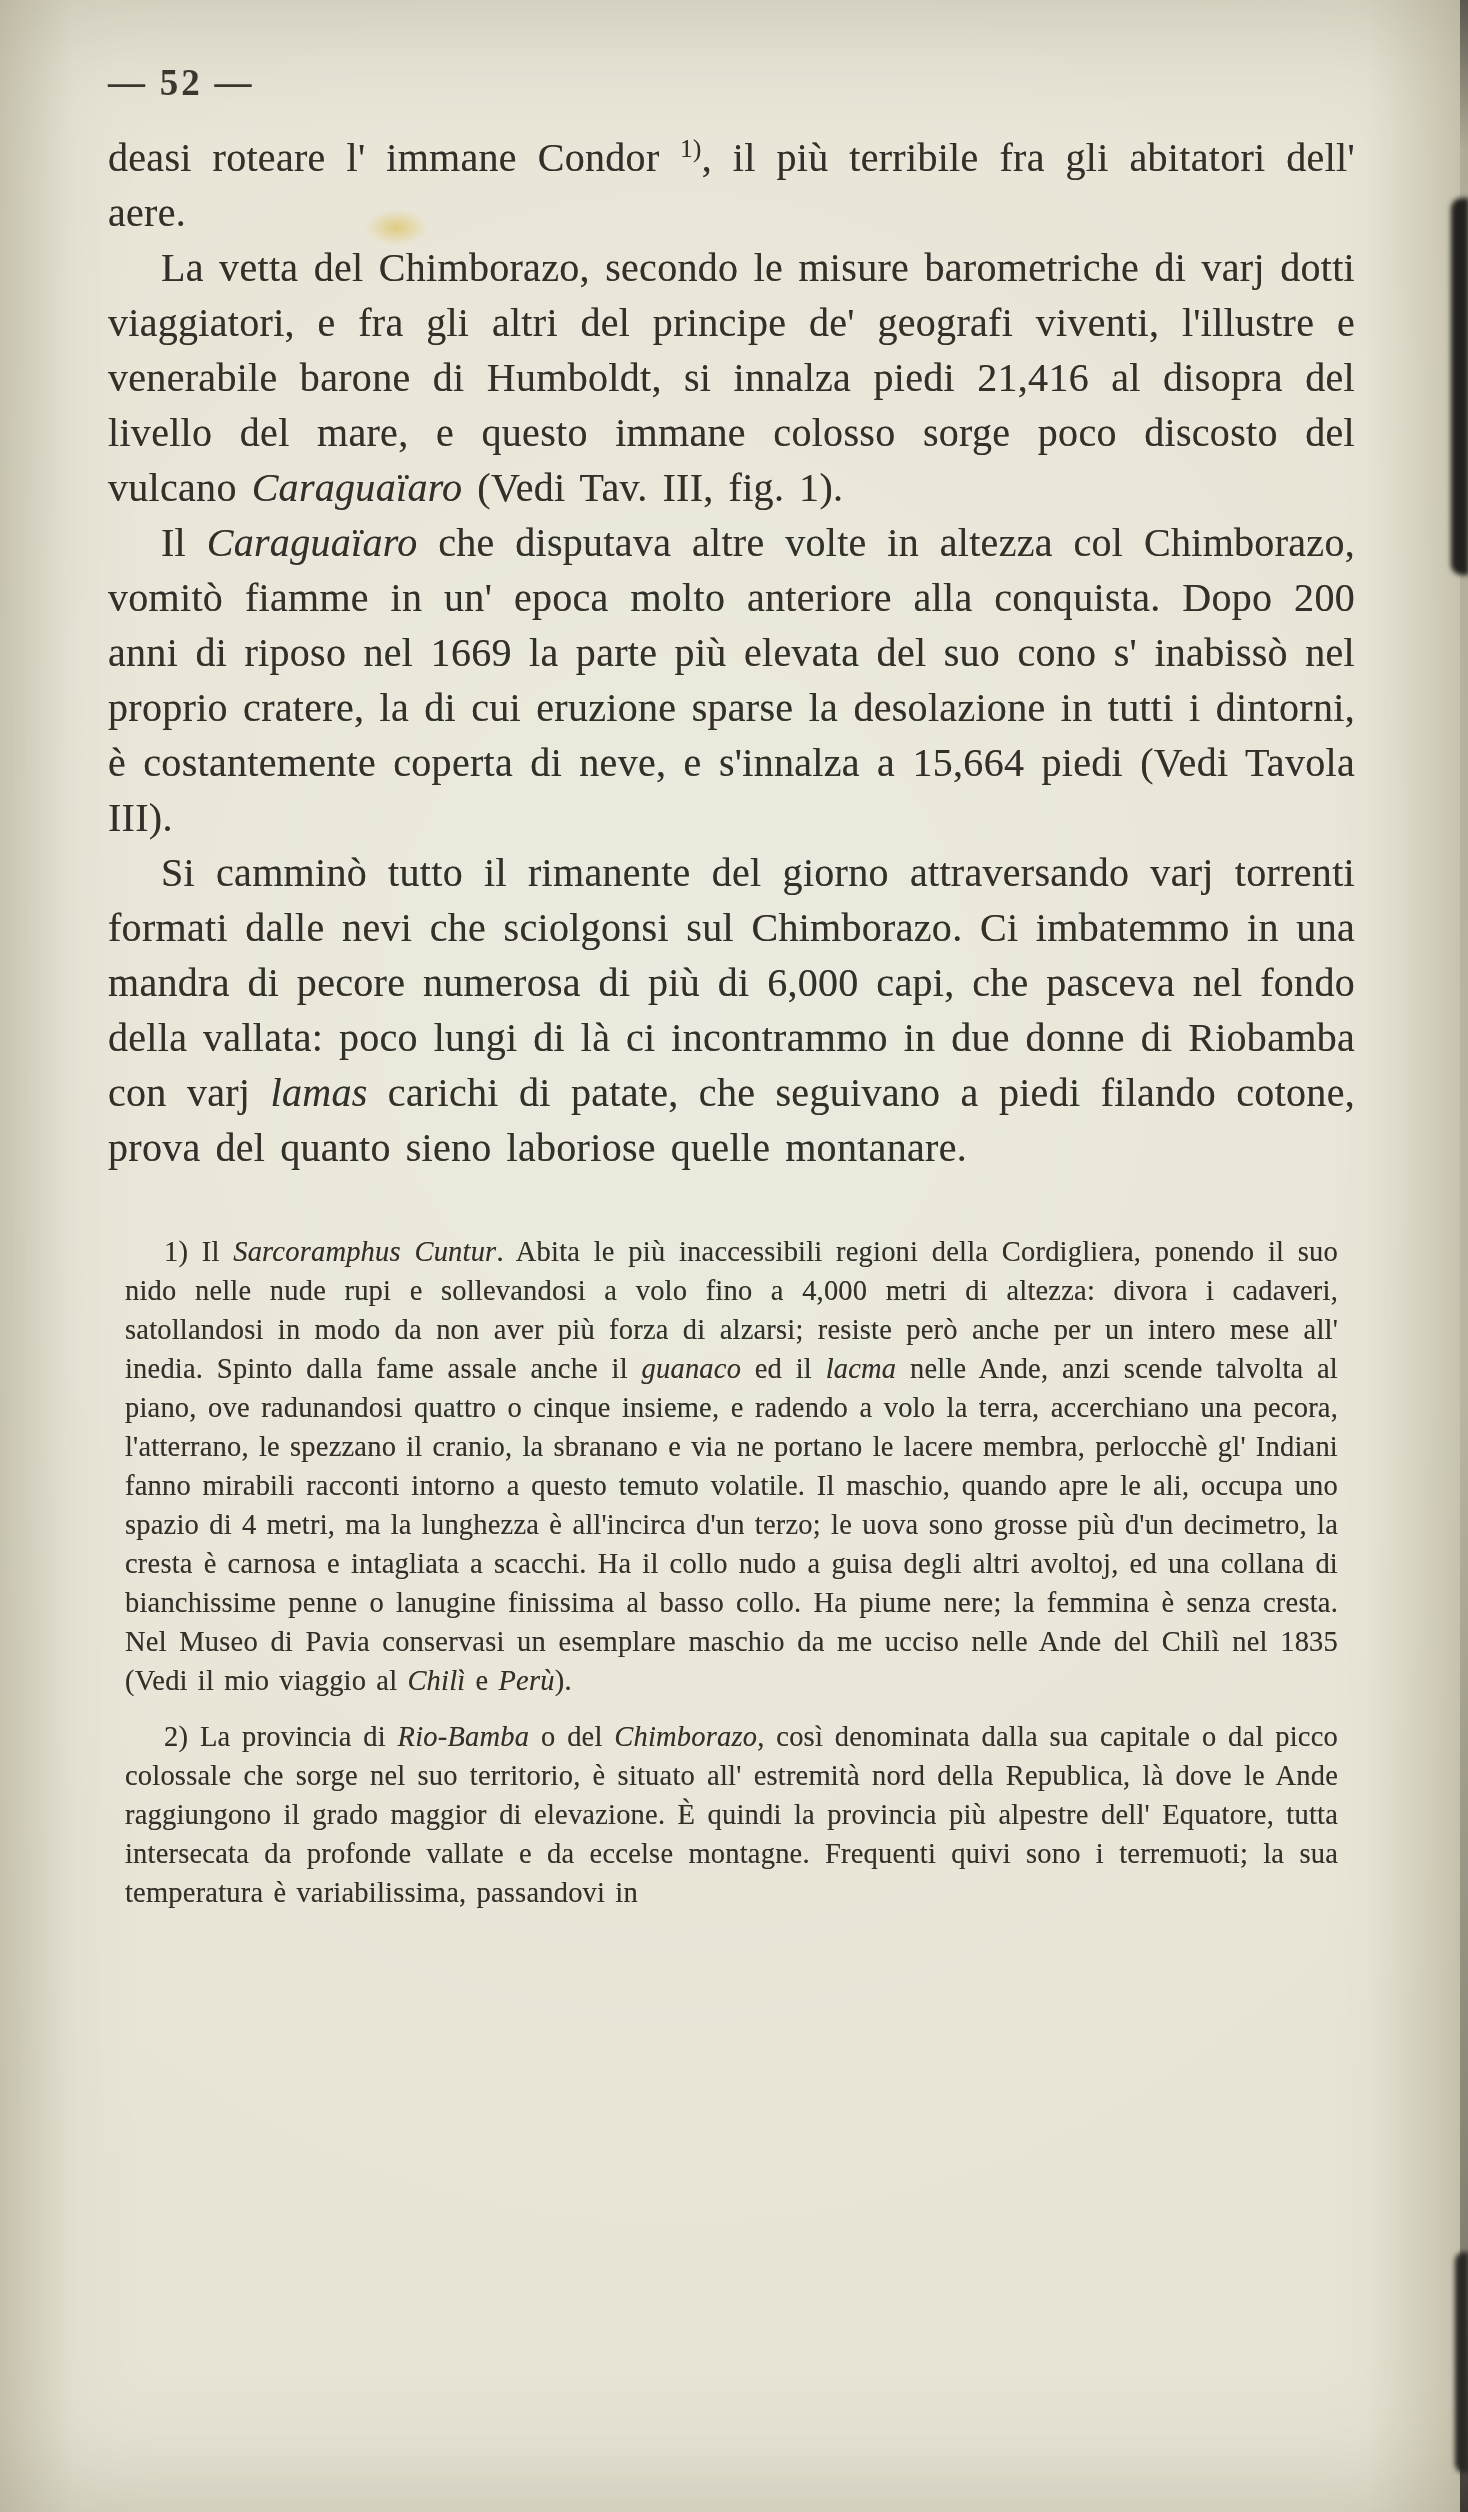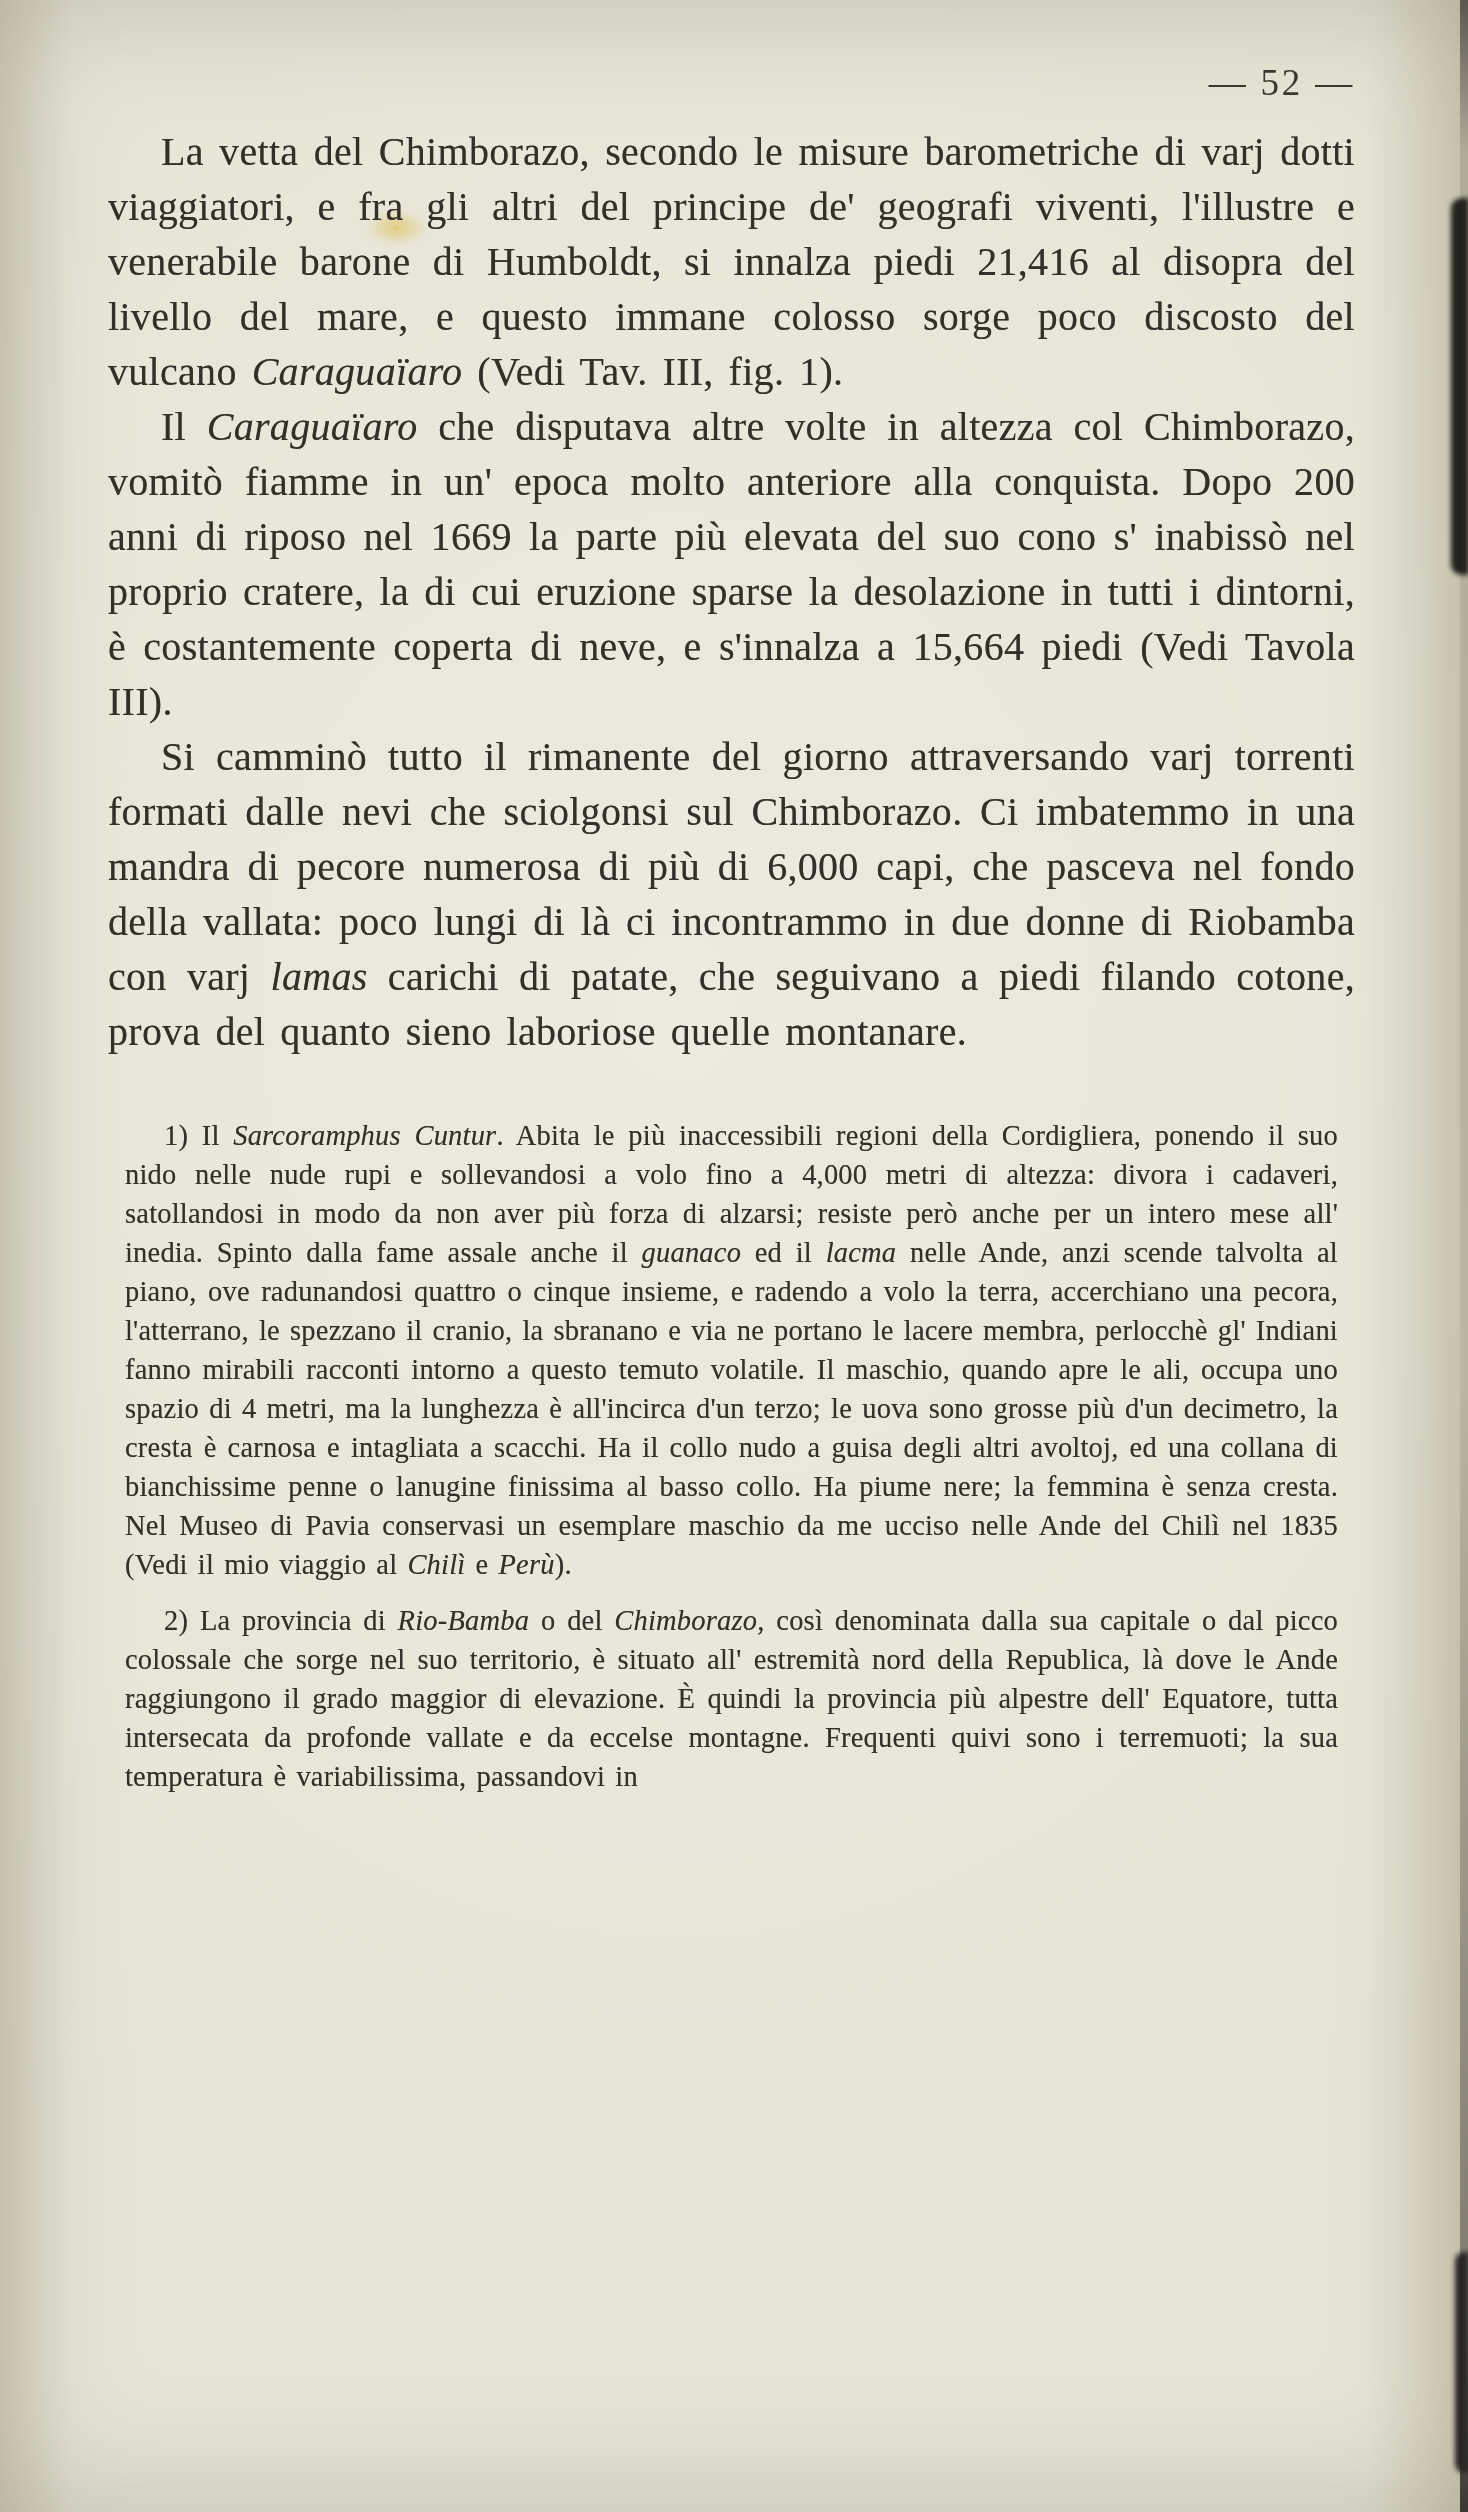--- a/index.html
+++ b/index.html
@@ -21,25 +21,26 @@
     font-family: "Liberation Serif", "DejaVu Serif", serif;
     color: #33302a;
   }
   .content {
     position: absolute;
     left: 108px;
     right: 114px;
     top: 61px;
   }
   .pagenum {
-    text-align: right;
+    text-align: left;
     font-size: 37px;
     letter-spacing: 2.8px;
     color: #3a372f;
-    margin: 0 0 20px 0;
+    margin: 0 0 26px 0;
+    font-weight: bold;
   }
   .body-text p {
     margin: 0;
     font-size: 40px;
     line-height: 55px;
     text-align: justify;
     letter-spacing: 0.3px;
     word-spacing: 4.6px;
     text-shadow: 0 0 0.6px rgba(51,48,42,0.55);
   }
@@ -118,20 +119,21 @@
 
 <div class="page">
 
   <div class="stain"></div>
 
   <div class="content">
 
     <div class="pagenum">— 52 —</div>
 
     <div class="body-text">
+      <p><span>deasi roteare l' immane Condor </span><sup>1)</sup><span>, il più terribile fra gli abitatori dell' aere.</span></p>
       <p class="ind"><span>La vetta del Chimborazo, secondo le misure barometriche di varj dotti viaggiatori, e fra gli altri del principe de' geografi viventi, l'illustre e venerabile barone di Humboldt, si innalza piedi 21,416 al disopra del livello del mare, e questo immane colosso sorge poco discosto del vulcano </span><i>Caraguaïaro</i><span> (Vedi Tav. III, fig. 1).</span></p>
       <p class="ind"><span>Il </span><i>Caraguaïaro</i><span> che disputava altre volte in altezza col Chimborazo, vomitò fiamme in un' epoca molto anteriore alla conquista. Dopo 200 anni di riposo nel 1669 la parte più elevata del suo cono s' inabissò nel proprio cratere, la di cui eruzione sparse la desolazione in tutti i dintorni, è costantemente coperta di neve, e s'innalza a 15,664 piedi (Vedi Tavola III).</span></p>
       <p class="ind"><span>Si camminò tutto il rimanente del giorno attraversando varj torrenti formati dalle nevi che sciolgonsi sul Chimborazo. Ci imbatemmo in una mandra di pecore numerosa di più di 6,000 capi, che pasceva nel fondo della vallata: poco lungi di là ci incontrammo in due donne di Riobamba con varj </span><i>lamas</i><span> carichi di patate, che seguivano a piedi filando cotone, prova del quanto sieno laboriose quelle montanare.</span></p>
     </div>
 
     <div class="footnotes">
       <p><span>1) Il </span><i>Sarcoramphus Cuntur</i><span>. Abita le più inaccessibili regioni della Cordigliera, ponendo il suo nido nelle nude rupi e sollevandosi a volo fino a 4,000 metri di altezza: divora i cadaveri, satollandosi in modo da non aver più forza di alzarsi; resiste però anche per un intero mese all' inedia. Spinto dalla fame assale anche il </span><i>guanaco</i><span> ed il </span><i>lacma</i><span> nelle Ande, anzi scende talvolta al piano, ove radunandosi quattro o cinque insieme, e radendo a volo la terra, accerchiano una pecora, l'atterrano, le spezzano il cranio, la sbranano e via ne portano le lacere membra, perlocchè gl' Indiani fanno mirabili racconti intorno a questo temuto volatile. Il maschio, quando apre le ali, occupa uno spazio di 4 metri, ma la lunghezza è all'incirca d'un terzo; le uova sono grosse più d'un decimetro, la cresta è carnosa e intagliata a scacchi. Ha il collo nudo a guisa degli altri avoltoj, ed una collana di bianchissime penne o lanugine finissima al basso collo. Ha piume nere; la femmina è senza cresta. Nel Museo di Pavia conservasi un esemplare maschio da me ucciso nelle Ande del Chilì nel 1835 (Vedi il mio viaggio al </span><i>Chilì</i><span> e </span><i>Perù</i><span>).</span></p>
       <p><span>2) La provincia di </span><i>Rio-Bamba</i><span> o del </span><i>Chimborazo</i><span>, così denominata dalla sua capitale o dal picco colossale che sorge nel suo territorio, è situato all' estremità nord della Republica, là dove le Ande raggiungono il grado maggior di elevazione. È quindi la provincia più alpestre dell' Equatore, tutta intersecata da profonde vallate e da eccelse montagne. Frequenti quivi sono i terremuoti; la sua temperatura è variabilissima, passandovi in</span></p>
     </div>
 

